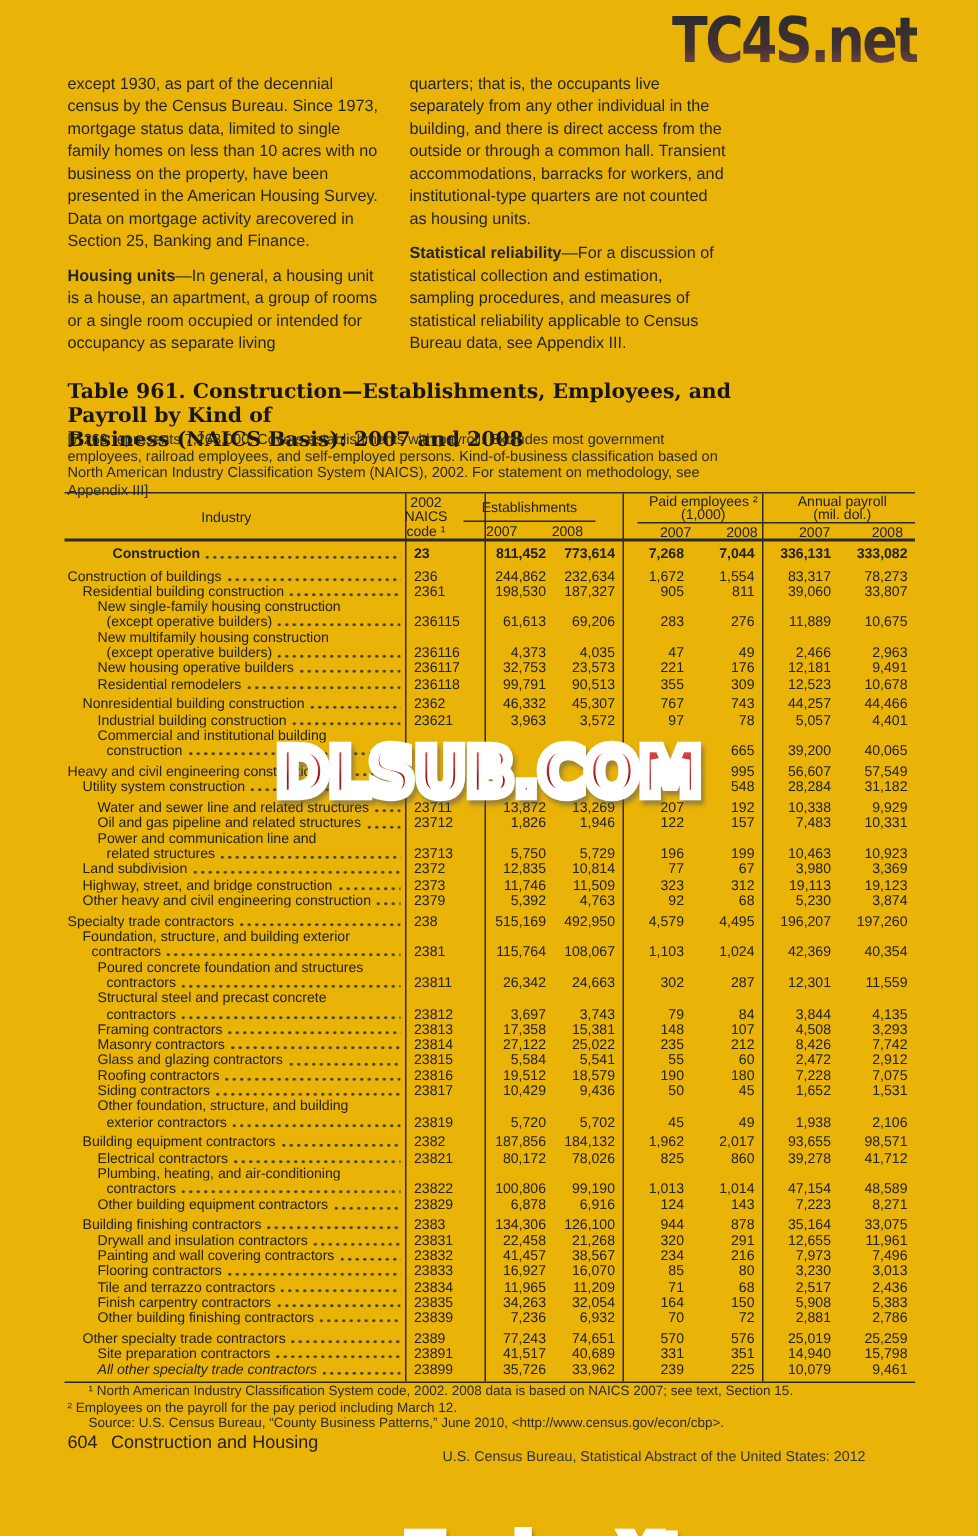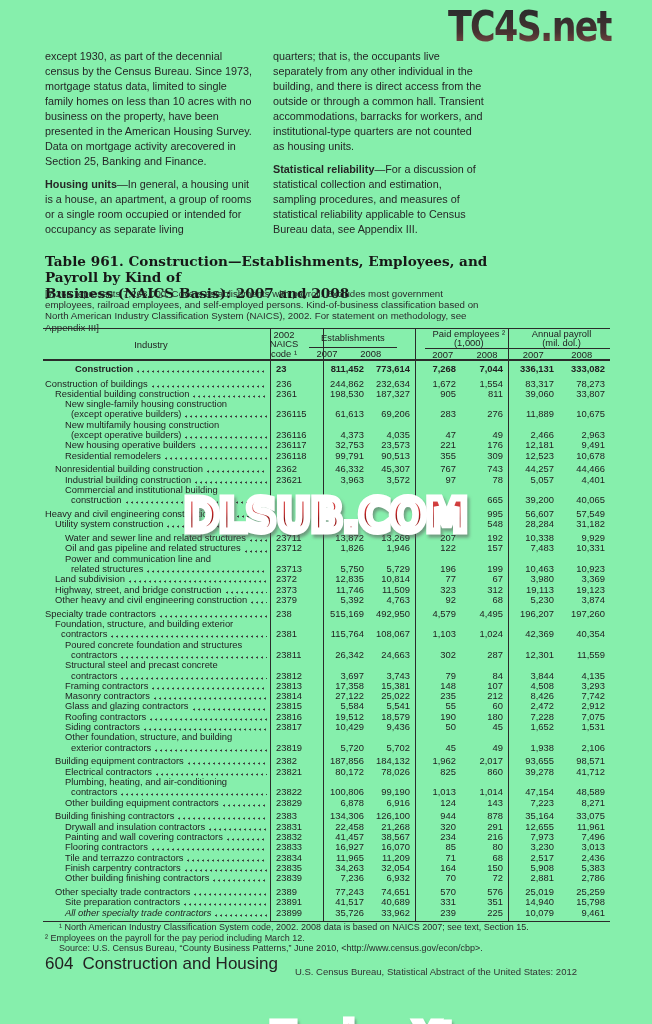--- a/index.html
+++ b/index.html
@@ -1,16 +1,16 @@
 <!DOCTYPE html>
 <html><head>
 <meta charset="utf-8">
 <style>
   html,body{margin:0;padding:0;background:#e8e8e8;}
-  .page{position:relative;width:652px;height:1024px;background:#86efac;overflow:hidden;
+  .page{position:relative;width:652px;height:1024px;background:#eab308;overflow:hidden;
         font-family:"Liberation Sans",sans-serif;color:#1f1f1f;}
 
   
   .col{position:absolute;top:49px;width:213px;font-size:10.8px;line-height:15px;color:#262626;}
   .col-left{left:45px;}
   .col-right{left:273px;}
   .col p{margin:0 0 8px 0;}
   .col b{font-weight:bold;}
 
   
@@ -23,39 +23,39 @@
           border-top:1px solid #2a2a2a;border-bottom:1.5px solid #2a2a2a;font-size:9.4px;color:#222;}
   .vrule{position:absolute;top:0;bottom:0;width:1px;background:#2a2a2a;}
   .vr1{left:227px;}.vr2{left:280px;}.vr3{left:372px;}.vr4{left:465px;}
   .thead{display:flex;height:30px;border-bottom:2px solid #2a2a2a;}
   .h-ind{width:227px;display:flex;align-items:center;justify-content:center;}
   .h-code{width:53px;display:flex;flex-direction:column;justify-content:center;text-align:center;line-height:9.6px;}
   .h-grp{display:flex;flex-direction:column;}
   .glabel{flex:1;border-bottom:1px solid #2a2a2a;display:flex;flex-direction:column;
           align-items:center;justify-content:center;line-height:9.4px;text-align:center;}
   .years{height:11px;display:flex;}
-  .years span{flex:1;text-align:center;padding-right:8px;line-height:11.5px;}
+  .years span{flex:1;text-align:right;padding-right:8px;line-height:11.5px;}
   .w-est{width:92px;}.w-paid{width:93px;margin-left:28px;}.w-pay{width:102px;}
 
   .tbody{padding-bottom:3px;}
   .trow.gap{margin-top:3.5px;}
   .trow.bold{font-weight:bold;margin-top:3px;margin-bottom:4px;}
   .tline{display:flex;height:10.3px;line-height:10.1px;align-items:flex-end;}
   .c-lab{width:227px;display:flex;align-items:flex-end;box-sizing:border-box;white-space:nowrap;overflow:hidden;}
   .dots{flex:1;align-self:flex-end;height:3px;margin:0 3px 1px 4px;
         background-image:radial-gradient(circle at 1.2px 1.5px,#3c3c3c 0.9px,rgba(0,0,0,0) 1.2px);
         background-size:5px 3px;background-repeat:repeat-x;background-position:0 100%;}
   .c-code{width:53px;padding-left:6px;box-sizing:border-box;}
   .c-val{text-align:right;padding-right:5px;box-sizing:border-box;}
   .v0,.v1,.v2{width:46px;}.v3{width:47px;}.v4,.v5{width:51px;}
 
   
   .footnotes{position:absolute;left:45px;top:922px;width:572px;font-size:9px;line-height:10.7px;color:#2b2b2b;}
   .fn-ind{padding-left:14px;}
-  .footer-line{position:absolute;left:45px;top:954px;font-size:17px;color:#222;}
+  .footer-line{position:absolute;left:45px;top:954px;font-size:12px;color:#222;}
   .footer-line .sec{margin-left:9px;}
   .census-line{position:absolute;left:295px;top:966px;font-size:9.5px;color:#333;}
 
   
   .wm{position:absolute;z-index:10;white-space:nowrap;font-family:"DejaVu Sans",sans-serif;font-weight:bold;}
   .wm-top{left:448px;top:2px;font-size:42px;letter-spacing:-2px;transform:scaleX(0.83);transform-origin:left top;
           color:#3a3a3a;background:linear-gradient(180deg,#2d2d2d 20%,#463231 62%,#8a5148 96%);
           -webkit-background-clip:text;background-clip:text;-webkit-text-fill-color:transparent;}
   .glossy{position:relative;color:#c32222;
           background:linear-gradient(180deg,#e06060 0%,#c92c2c 42%,#931414 56%,#cc4343 100%);

